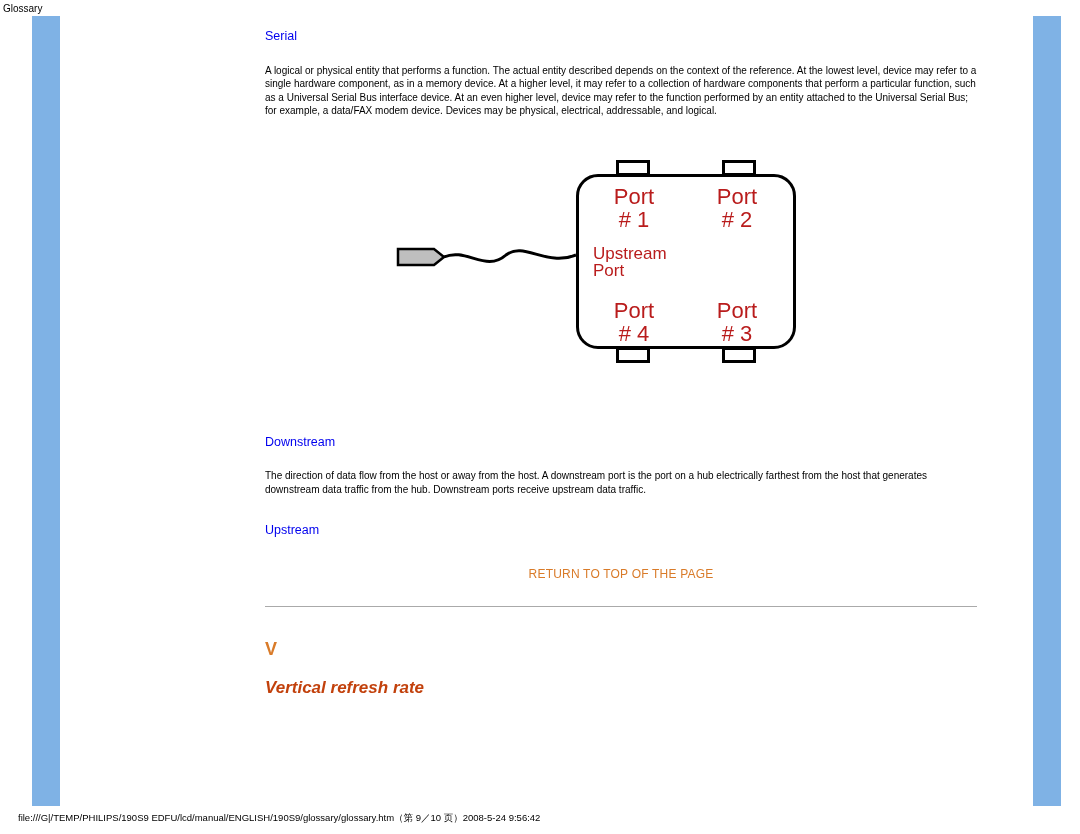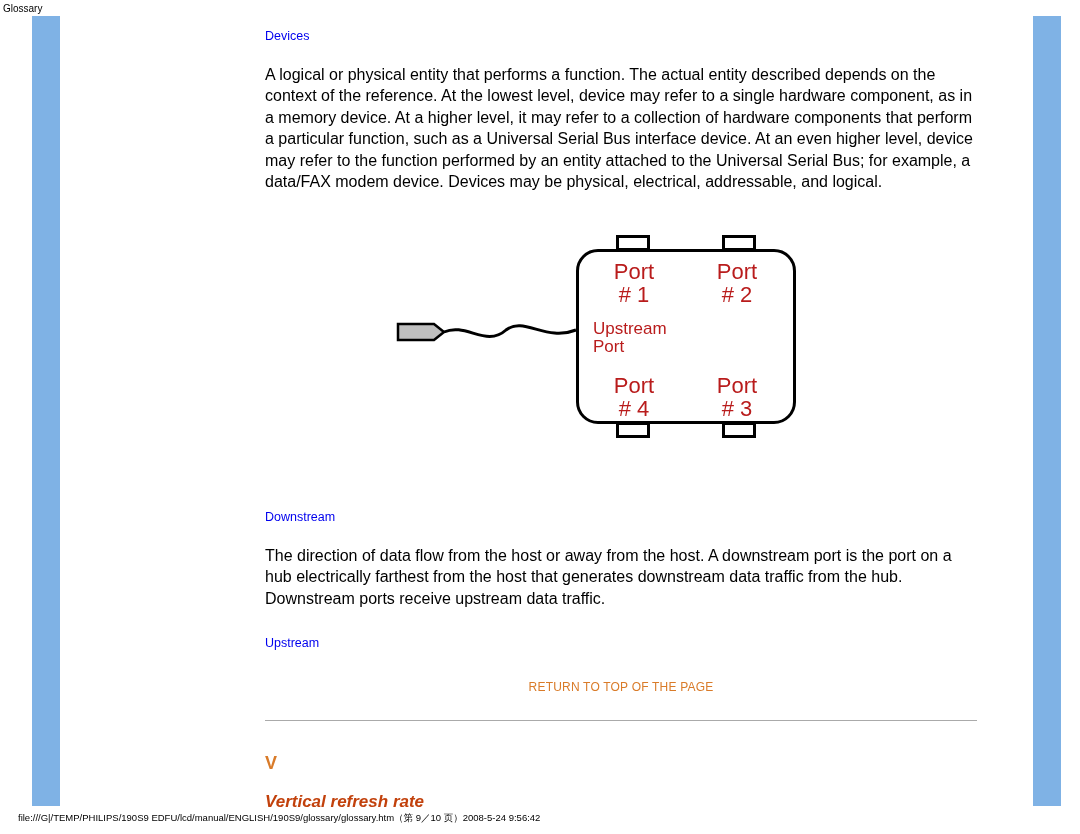--- a/index.html
+++ b/index.html
@@ -44,21 +44,21 @@
     width: 712px;
   }
   .term {
     color: #0000ee;
     font-size: 12.5px;
     margin-bottom: 18px;
     margin-top: 4px;
   }
   .def {
     color: #000;
-    font-size: 16px;
+    font-size: 10px;
     line-height: 1.35;
     margin-bottom: 26px;
   }
   .hub-fig {
     width: 450px;
     height: 235px;
     margin: 20px auto 55px auto;
     position: relative;
   }
   .return-link {
@@ -127,21 +127,21 @@
 
 <div class="page-wrap">
 
   <div class="top-label">Glossary</div>
 
   <div class="sidebar-left"></div>
   <div class="sidebar-right"></div>
 
   <div class="content">
 
-    <div class="term">Devices</div>
+    <div class="term">Serial</div>
     <div class="def">A logical or physical entity that performs a function. The actual entity described depends on the context of the reference. At the lowest level, device may refer to a single hardware component, as in a memory device. At a higher level, it may refer to a collection of hardware components that perform a particular function, such as a Universal Serial Bus interface device. At an even higher level, device may refer to the function performed by an entity attached to the Universal Serial Bus; for example, a data/FAX modem device. Devices may be physical, electrical, addressable, and logical.</div>
 
     <div class="hub-fig">
 
       <div class="port-tab" style="left:220px; top:16px;"></div>
       <div class="port-tab" style="left:326px; top:16px;"></div>
 
       <div class="port-tab" style="left:220px; top:203px;"></div>
       <div class="port-tab" style="left:326px; top:203px;"></div>
 

